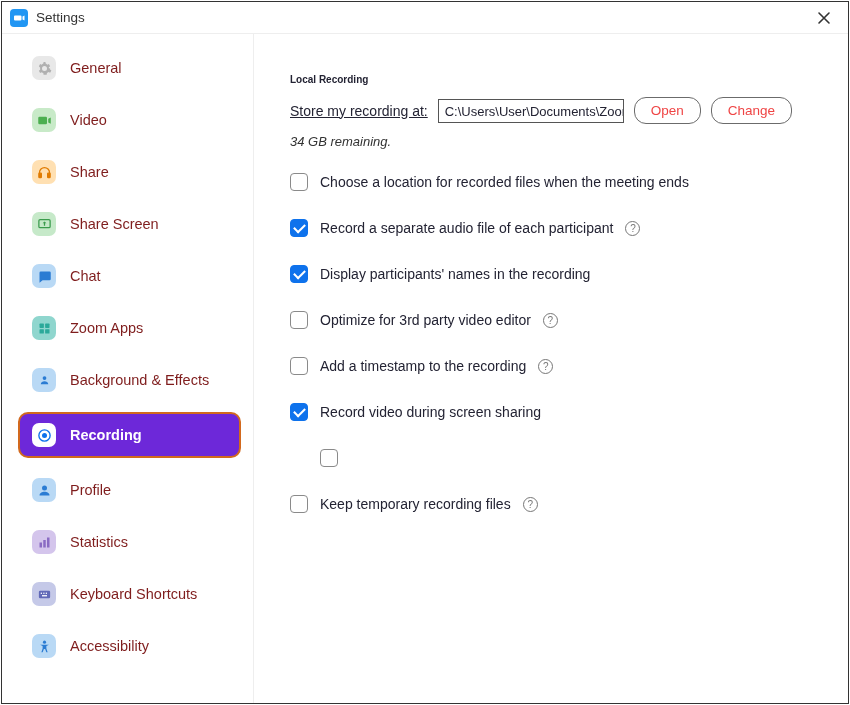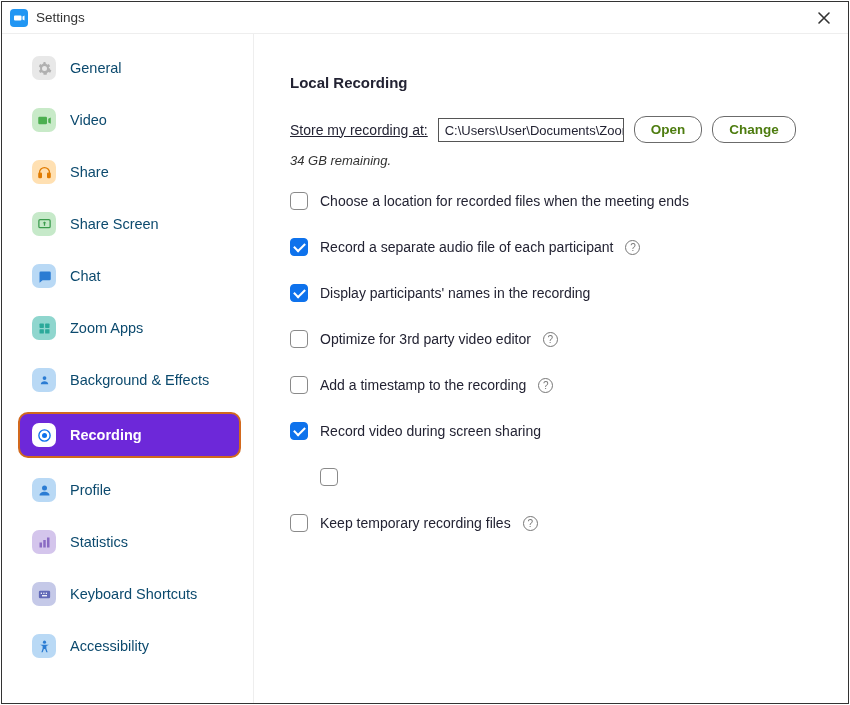--- a/index.html
+++ b/index.html
@@ -65,21 +65,21 @@
       padding: 14px 12px 14px 16px;
     }
     .nav-item {
       display: flex;
       align-items: center;
       padding: 8px 14px;
       border-radius: 10px;
       margin-bottom: 12px;
       cursor: pointer;
       font-size: 14.5px;
-      color: #0c4a6e;
+      color: #7f1d1d;
       position: relative;
     }
     .nav-item.active {
       background: #6d28d9;
       color: #fff;
       font-weight: 600;
       border: 2px solid #D2691E;
       padding: 9px 12px;
     }
     .nav-icon {
@@ -107,22 +107,22 @@
     .ic-access { background: #b9d9f5; }
 
     .content {
       flex: 1;
       padding: 40px 36px 20px 36px;
       font-size: 14px;
       color: #232333;
     }
     .section-title {
       font-weight: 700;
-      font-size: 15px;
-      margin-bottom: 25px;
+      font-size: 10px;
+      margin-bottom: 12px;
       color: #232333;
     }
     .path-row {
       display: flex;
       align-items: center;
       gap: 10px;
       margin-bottom: 10px;
     }
     .path-label { font-size: 14px; color: #232333; text-decoration: underline; }
     .path-input {
@@ -135,23 +135,22 @@
       overflow: hidden;
       white-space: nowrap;
       background: #fff;
     }
     .btn {
       border: 1px solid #6b6b6b;
       background: #fff;
       border-radius: 12px;
       padding: 5px 16px;
       font-size: 13.5px;
-      color: #4d7c0f;
+      color: #ef4444;
       cursor: pointer;
-      font-weight: bold;
     }
     .remaining {
       font-size: 13px;
       color: #333;
       margin-bottom: 24px;
       font-style: italic;
     }
     .options { display: flex; flex-direction: column; gap: 28px; }
     .option-row {
       display: flex;

